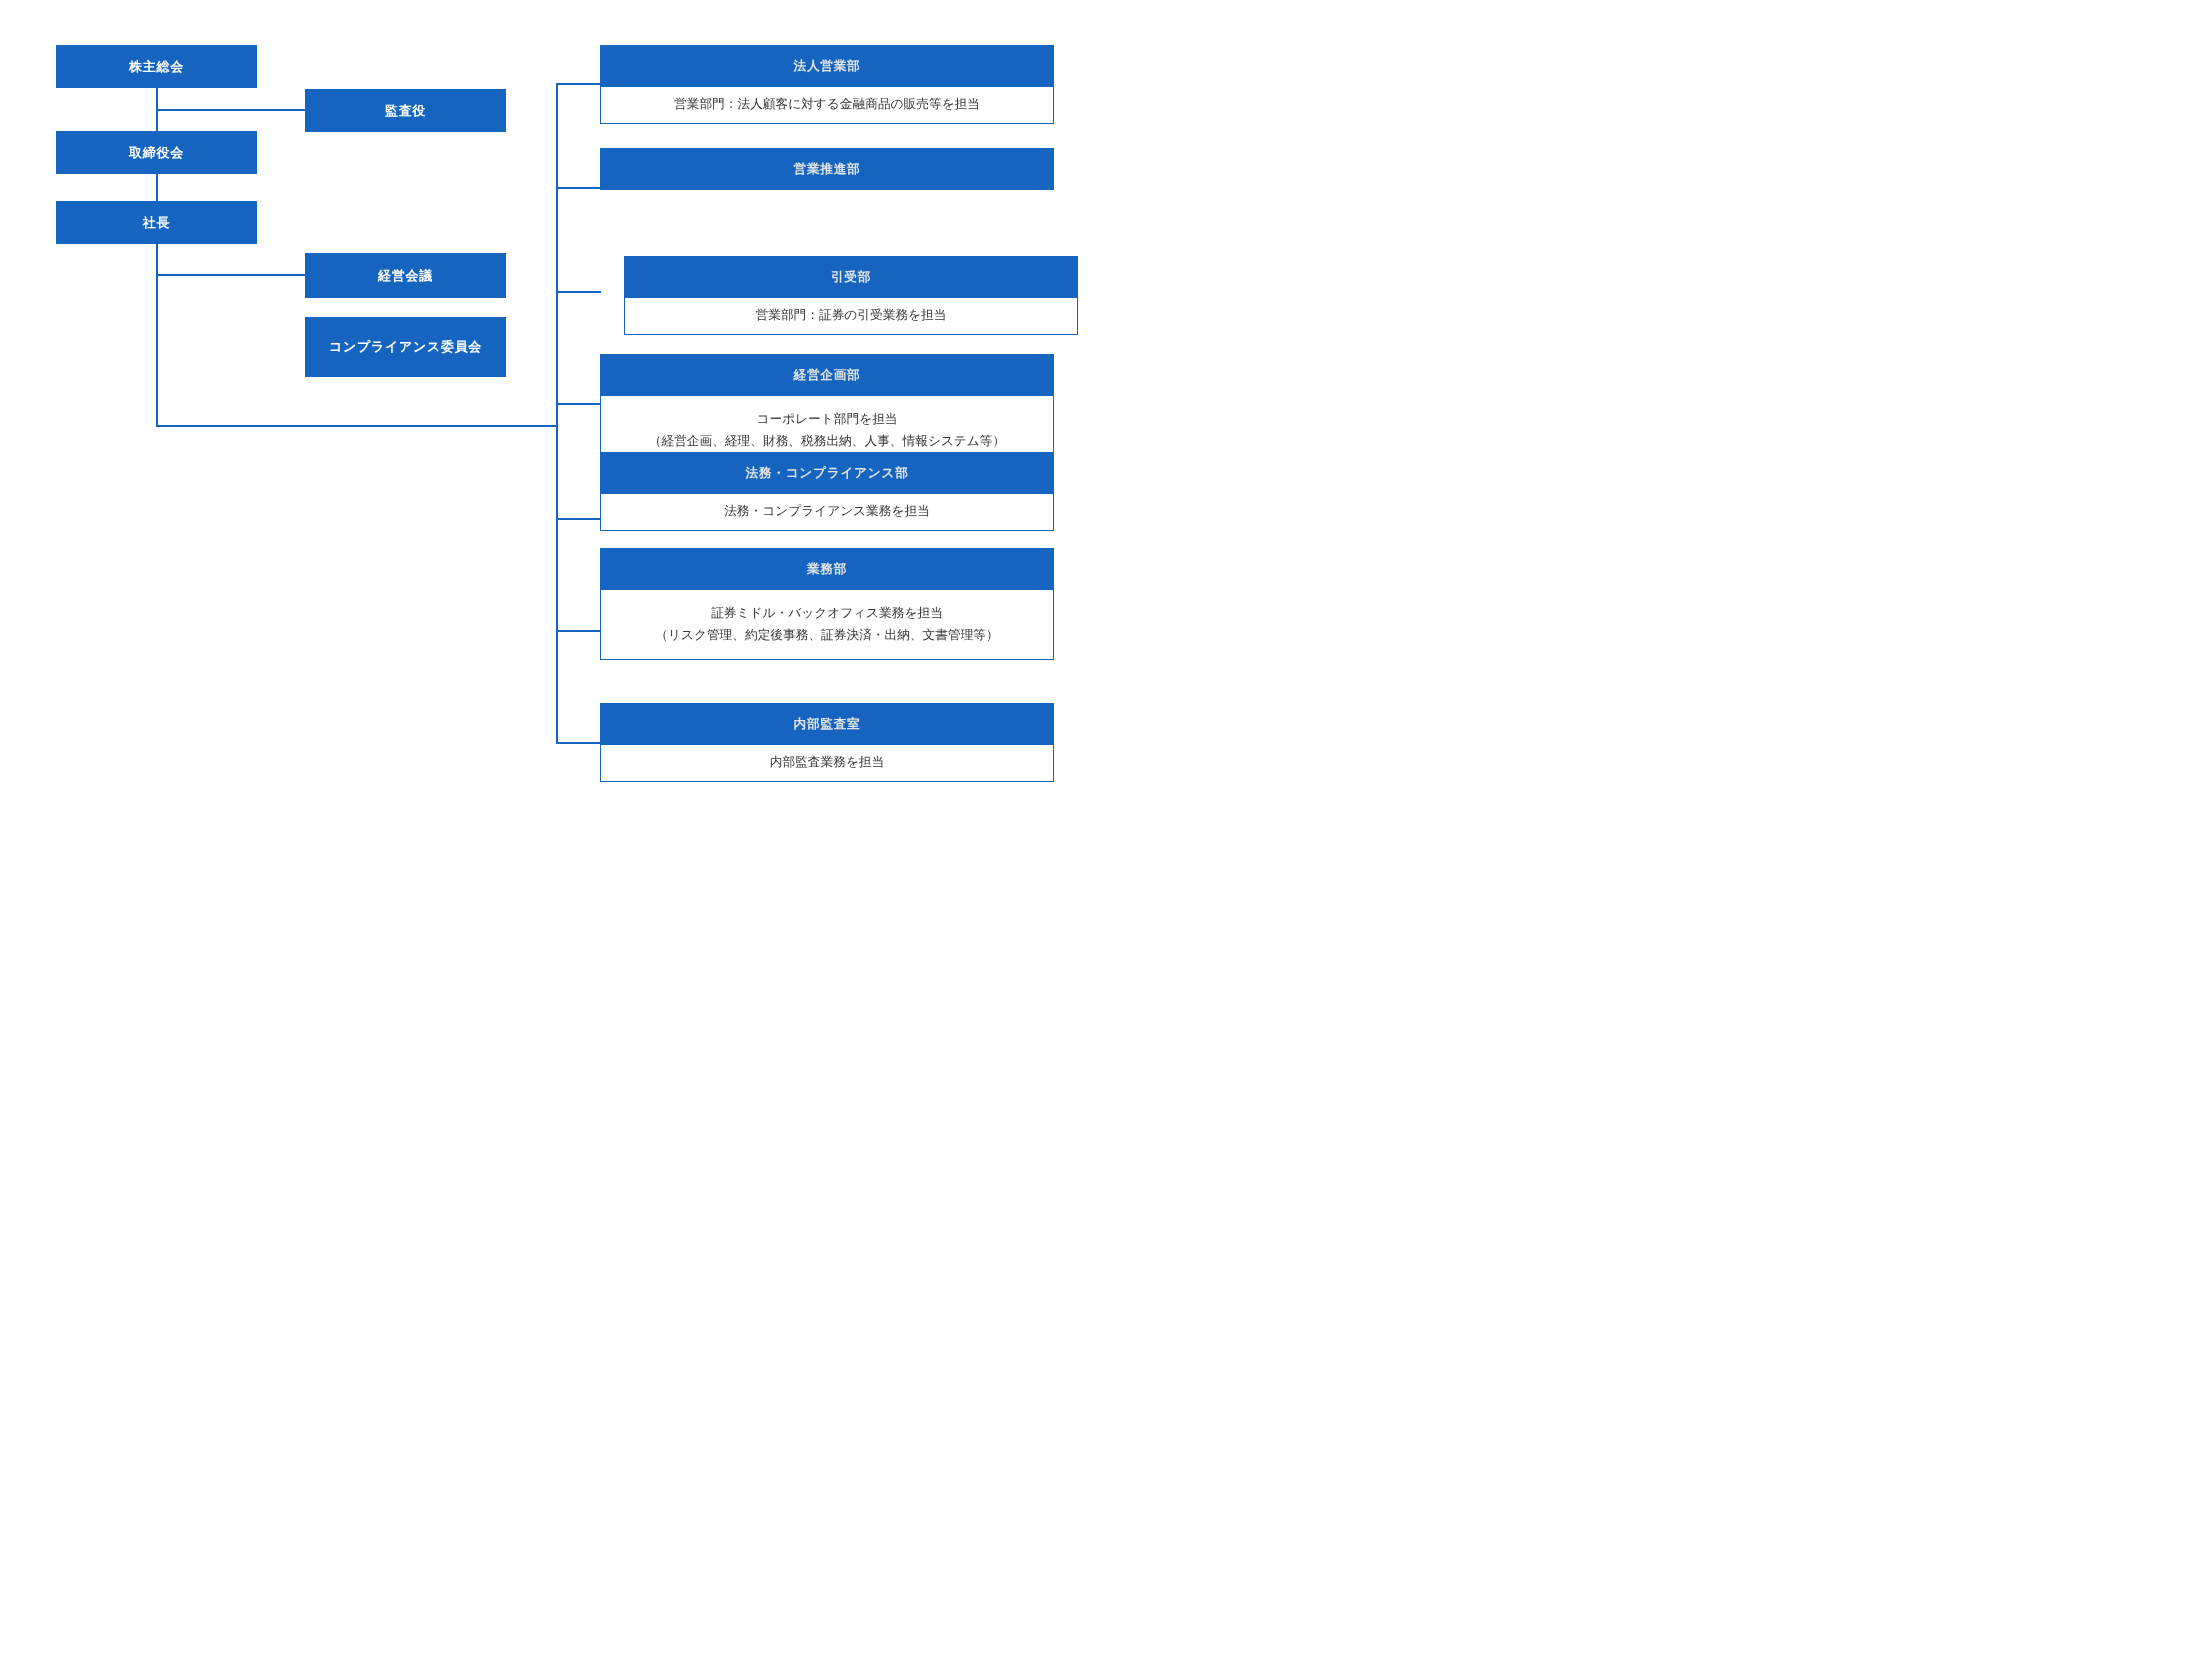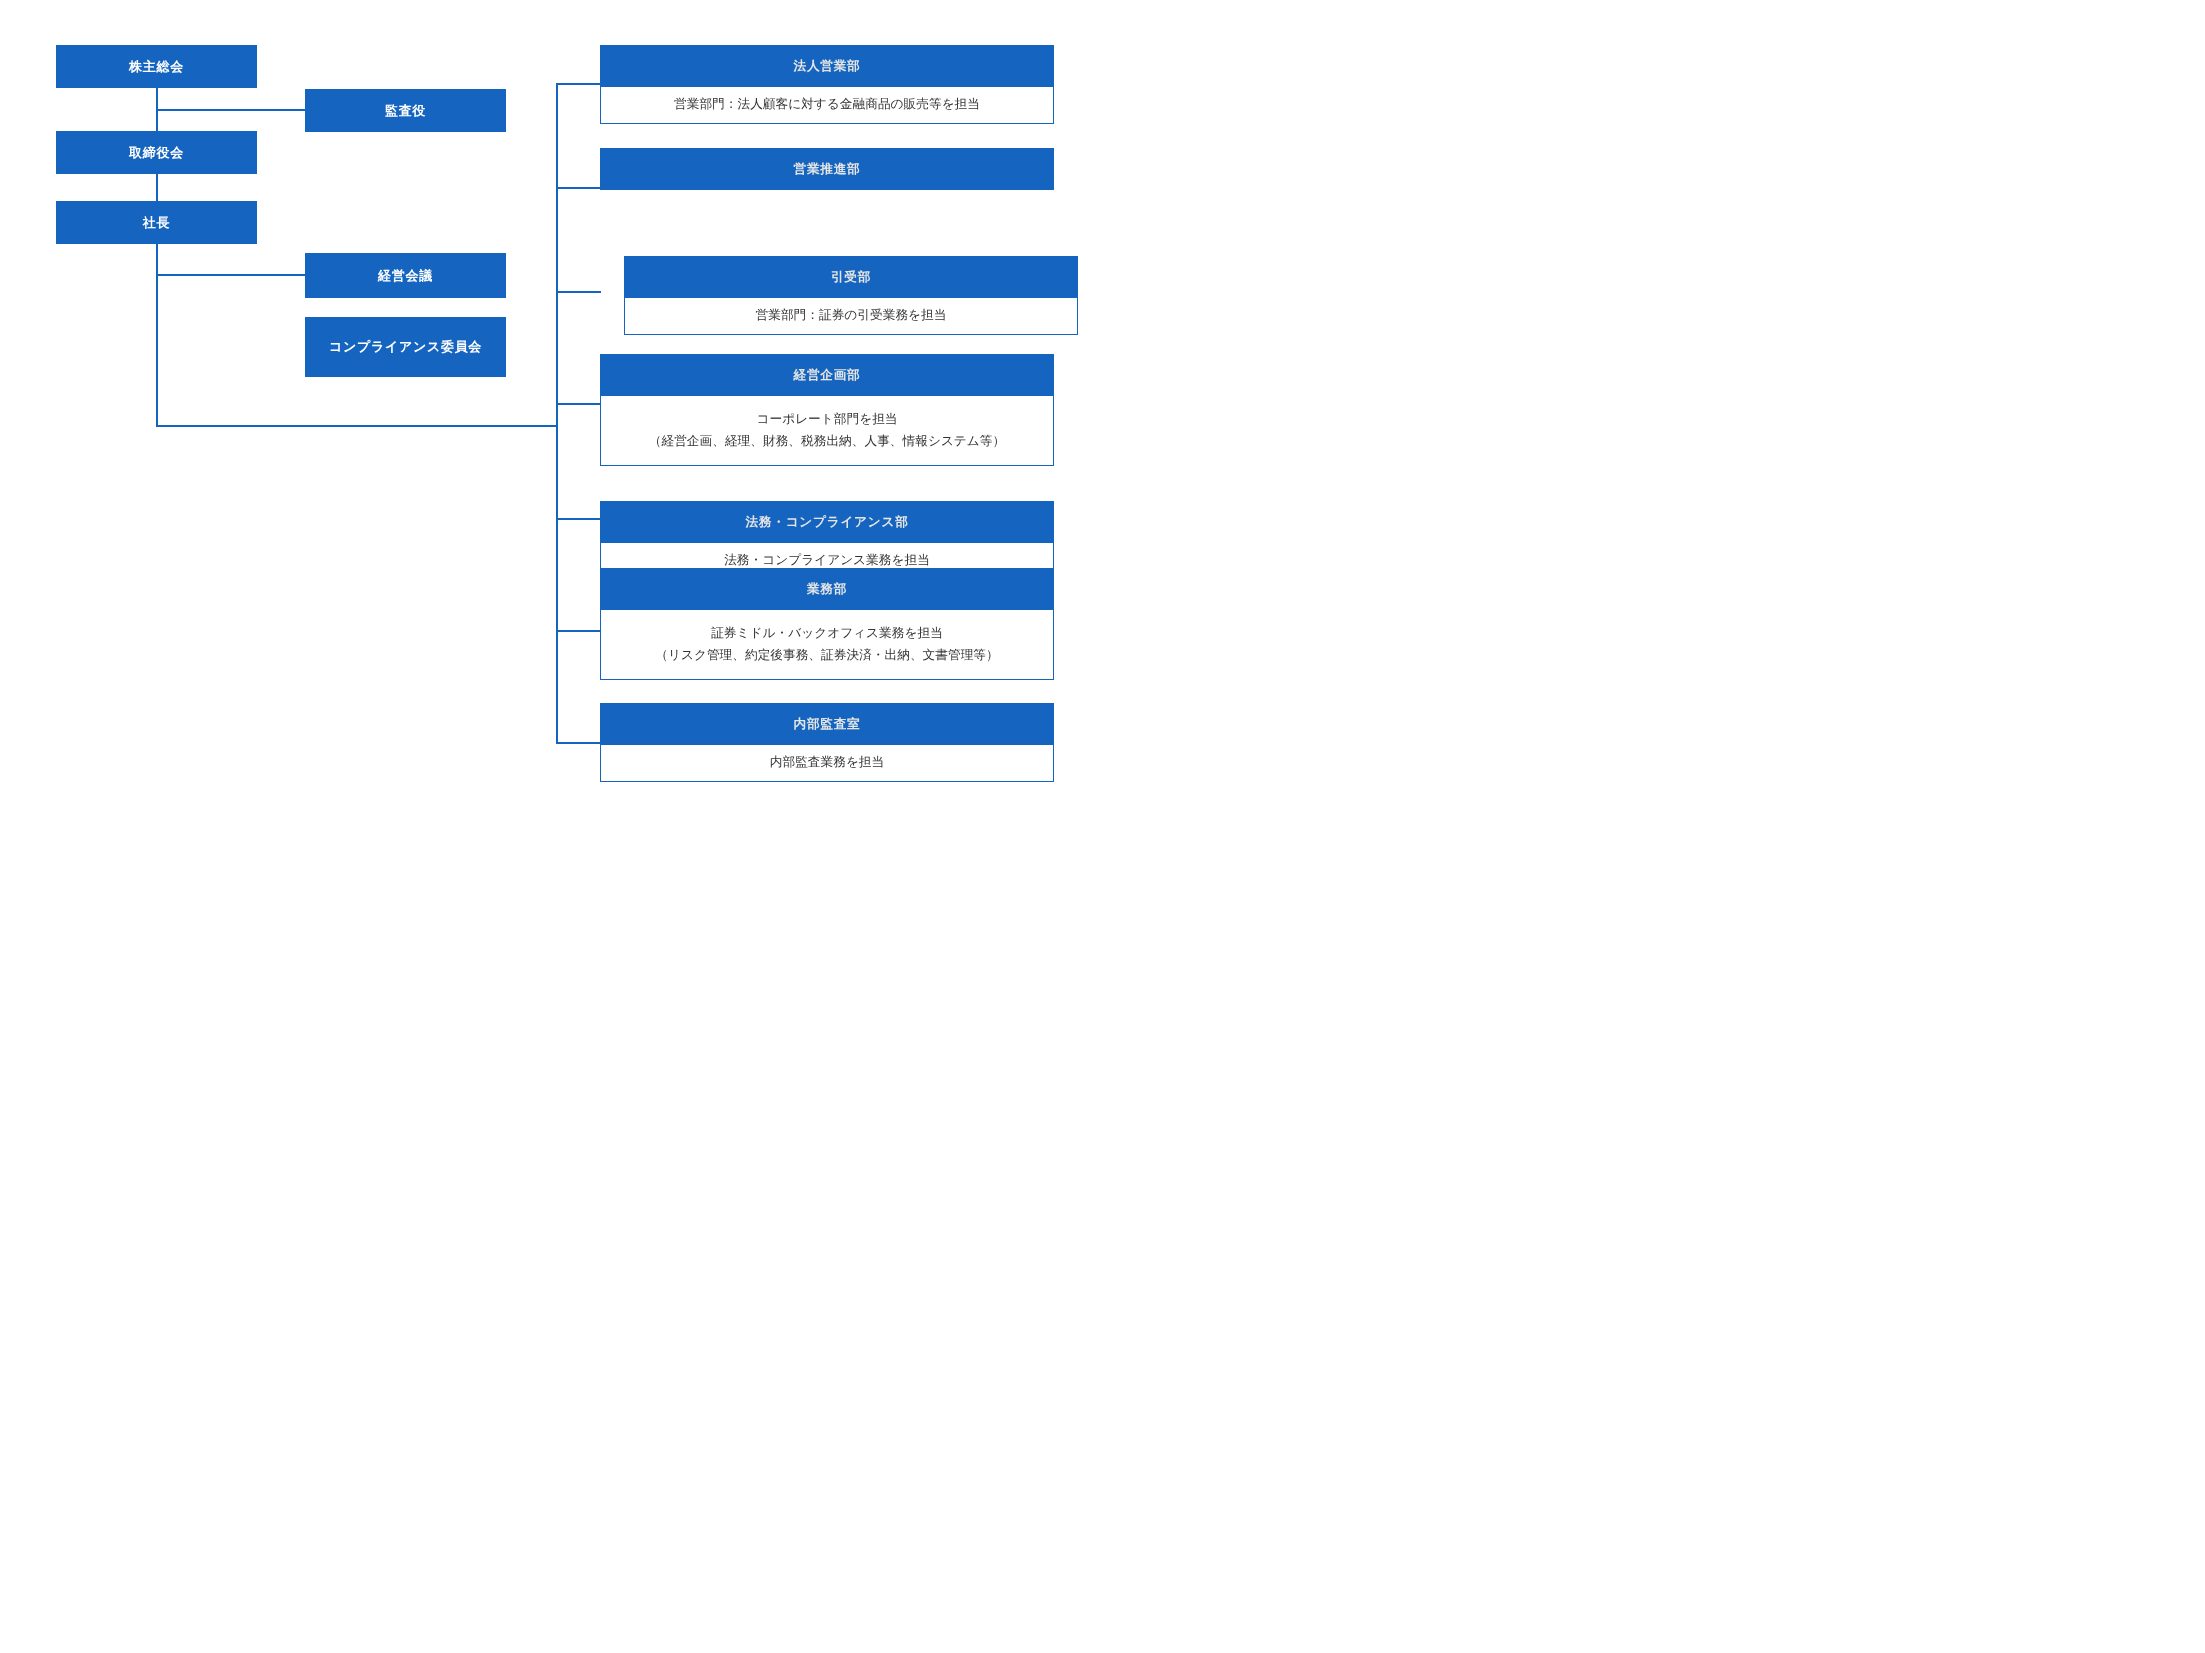--- a/index.html
+++ b/index.html
@@ -48,22 +48,22 @@
     font-size:12.7px;line-height:21.6px;
     display:flex;flex-direction:column;align-items:center;justify-content:center;
     text-align:center;
   }
   .bd.one{height:37px;}
   .bd.two{height:70px;}
   #card-1{top:45px;}
   #card-2{top:148px;}
   #card-3{top:256px;margin-left:24px;}
   #card-4{top:354px;}
-  #card-5{top:501px;}
-  #card-6{top:568px;}
+  #card-5{top:452px;}
+  #card-6{top:548px;}
   #card-7{top:703px;}
   
   .line{position:absolute;background:var(--blue);}
   #ln-sh-board{left:156px;top:88px;width:1.5px;height:43px;}
   #ln-auditor{left:156px;top:109px;width:150px;height:1.5px;}
   #ln-board-pres{left:156px;top:174px;width:1.5px;height:27px;}
   #ln-pres-down{left:156px;top:244px;width:1.5px;height:182px;}
   #ln-meeting{left:156px;top:274px;width:150px;height:1.5px;}
   #ln-feed{left:156px;top:425px;width:402px;height:1.5px;}
   #ln-trunk{left:556px;top:84px;width:1.5px;height:659px;}

